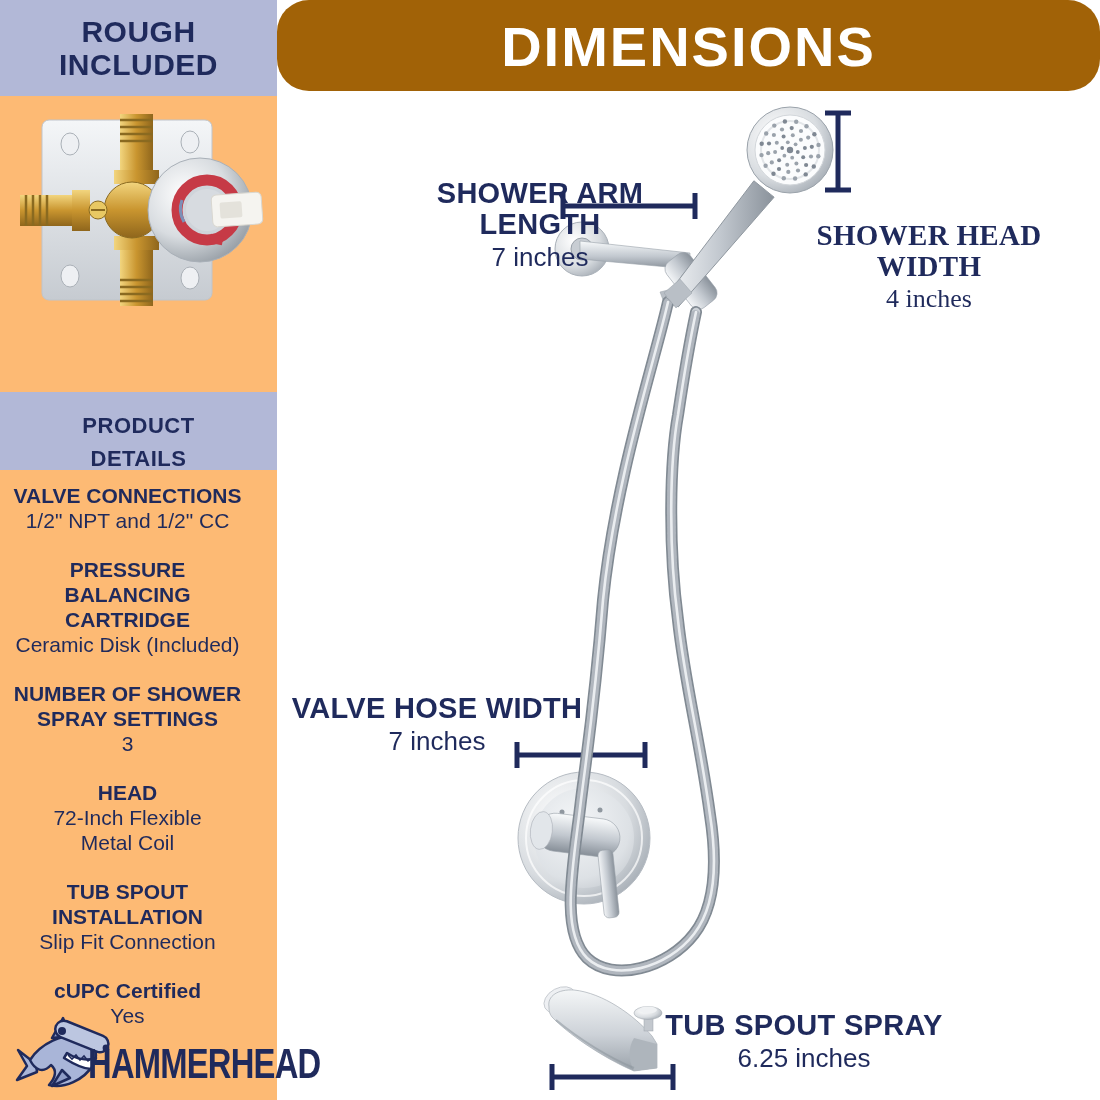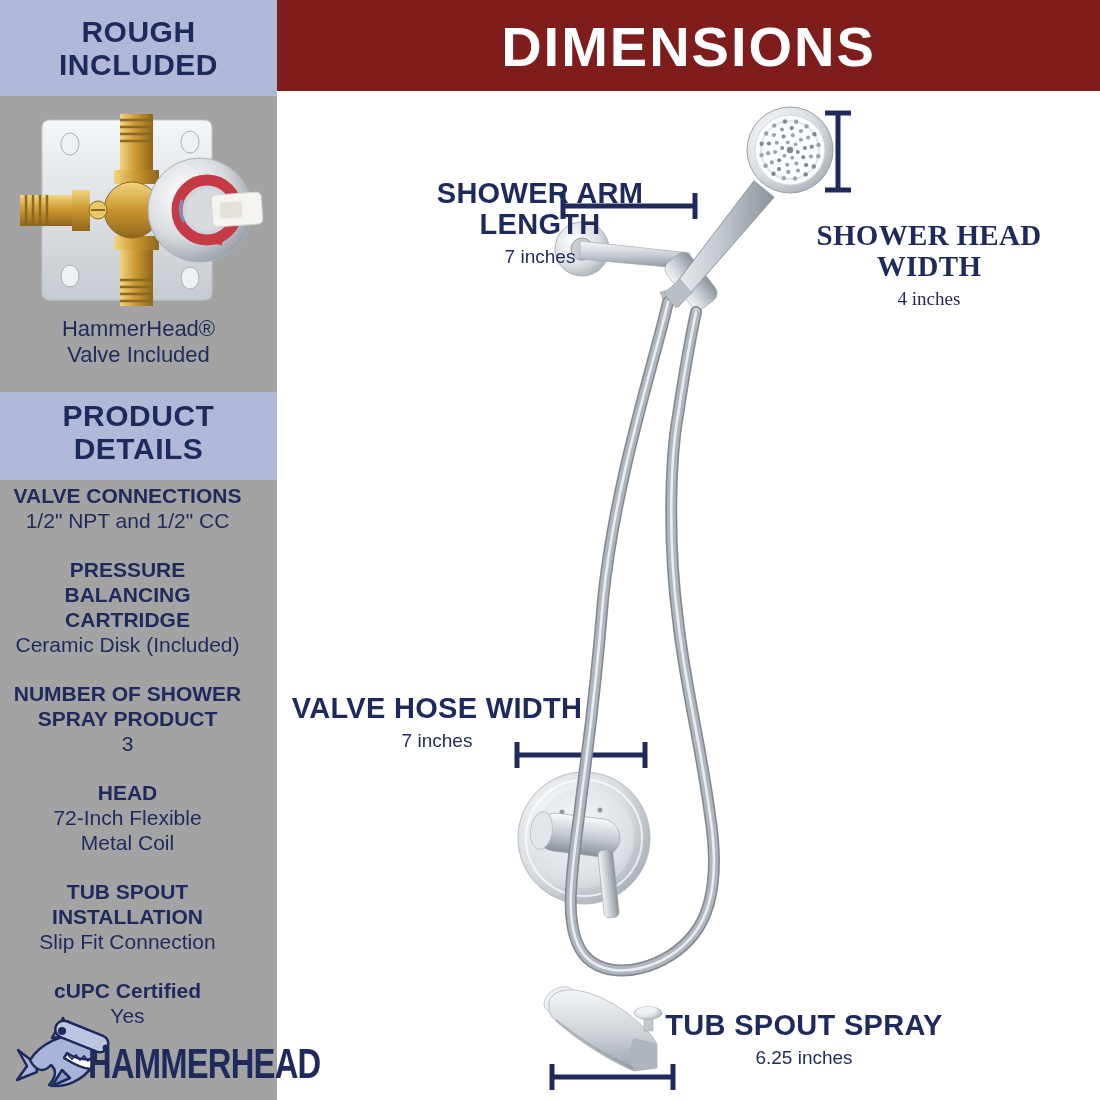--- a/index.html
+++ b/index.html
@@ -1,43 +1,43 @@
 <!DOCTYPE html>
 <html><head>
 <meta charset="utf-8">
 <style>
   html,body{margin:0;padding:0;}
   body{
     width:1100px;height:1100px;position:relative;background:#ffffff;
     font-family:"Liberation Sans",sans-serif;overflow:hidden;color:#1f2a5c;
   }
   
-  .left-panel{position:absolute;left:0;top:0;width:277px;height:1100px;background:#a3a3a3;}
+  .left-panel{position:absolute;left:0;top:0;width:277px;height:1100px;background:#fdba74;}
   .band{background:#b2b8d7;color:#1f2a5c;text-align:center;font-weight:bold;box-sizing:border-box;}
   .band-top{position:absolute;top:0;left:0;width:277px;height:96px;font-size:30px;line-height:33px;padding-top:15px;letter-spacing:.5px;}
-  .band-details{position:absolute;top:392px;left:0;width:277px;height:88px;font-size:30px;line-height:33px;padding-top:7px;letter-spacing:.5px;}
+  .band-details{position:absolute;top:392px;left:0;width:277px;height:78px;font-size:22px;line-height:33px;padding-top:17px;letter-spacing:.5px;}
   .valve-art{position:absolute;left:14px;top:110px;}
   .valve-caption{position:absolute;top:316px;left:0;width:277px;text-align:center;font-size:22px;line-height:26px;}
   .specs{position:absolute;top:483px;left:0;width:255px;display:flex;flex-direction:column;gap:24px;}
   .spec{text-align:center;}
   .spec-label{font-weight:bold;font-size:21px;line-height:25px;max-width:245px;margin:0 auto;}
   .spec-value{font-size:21px;line-height:25px;max-width:230px;margin:0 auto;}
   .spec-value.narrow{max-width:170px;}
   
   .logo{position:absolute;top:1008px;left:12px;width:262px;height:90px;}
   .logo svg{position:absolute;left:0;top:0;}
   .wordmark{position:absolute;left:76px;top:32px;font-size:42px;font-weight:bold;letter-spacing:-1px;
             transform:scaleX(.78);transform-origin:left center;white-space:nowrap;}
   
-  .title-band{position:absolute;left:277px;top:0;width:823px;height:91px;background:#7f1d1d;
-              color:#ffffff;text-align:center;line-height:93px;font-size:56px;font-weight:bold;letter-spacing:2px;}
+  .title-band{position:absolute;left:277px;top:0;width:823px;height:91px;background:#a16207;
+              color:#ffffff;text-align:center;line-height:93px;font-size:56px;font-weight:bold;letter-spacing:2px;border-radius:32px;}
   .diagram{position:absolute;left:277px;top:91px;}
   .ann{position:absolute;text-align:center;color:#1f2a5c;}
   .ann .l{font-weight:bold;font-size:29px;line-height:31px;letter-spacing:.3px;}
-  .ann .v{font-size:19px;line-height:30px;margin-top:2px;}
+  .ann .v{font-size:26px;line-height:30px;margin-top:2px;}
   #ann-arm{left:380px;top:134px;width:320px;margin-top:44px;}
   #ann-head{left:768px;top:220px;width:322px;font-family:Liberation Serif, serif;}
   #ann-valve{left:287px;top:693px;width:300px;}
   #ann-tub{left:648px;top:1010px;width:312px;}
 </style>
 </head>
 <body>
 
 <div class="left-panel">
 
@@ -107,41 +107,37 @@
     <circle cx="193" cy="100" r="30" fill="#cfd4da" stroke="#c63a46" stroke-width="11"></circle>
     <circle cx="193" cy="100" r="21" fill="#d7dbe0"></circle>
     <path d="M 170,112 A 26,26 0 0 1 168,90" fill="none" stroke="#7c90b8" stroke-width="3"></path>
     <rect x="196" y="125" width="13" height="9" fill="#c63a46" transform="rotate(12 202 129)"></rect>
     <g transform="rotate(-4 216 100)">
       <rect x="198" y="84" width="50" height="32" rx="5" fill="#f5f4f0" stroke="#d9d7d0"></rect>
       <rect x="206" y="92" width="22" height="16" rx="2" fill="#e4e2db"></rect>
     </g>
   </svg>
 
-  <div class="valve-caption">
-    <div>HammerHead®</div>
-    <div>Valve Included</div>
-  </div>
 
   <div class="band band-details">
     <div>PRODUCT</div>
     <div>DETAILS</div>
   </div>
 
   <div class="specs">
     <div class="spec">
       <div class="spec-label">VALVE CONNECTIONS</div>
       <div class="spec-value">1/2" NPT and 1/2" CC</div>
     </div>
     <div class="spec">
       <div class="spec-label">PRESSURE BALANCING CARTRIDGE</div>
       <div class="spec-value">Ceramic Disk (Included)</div>
     </div>
     <div class="spec">
-      <div class="spec-label">NUMBER OF SHOWER SPRAY PRODUCT</div>
+      <div class="spec-label">NUMBER OF SHOWER SPRAY SETTINGS</div>
       <div class="spec-value">3</div>
     </div>
     <div class="spec">
       <div class="spec-label">HEAD</div>
       <div class="spec-value narrow">72-Inch Flexible Metal Coil</div>
     </div>
     <div class="spec">
       <div class="spec-label">TUB SPOUT INSTALLATION</div>
       <div class="spec-value">Slip Fit Connection</div>
     </div>

